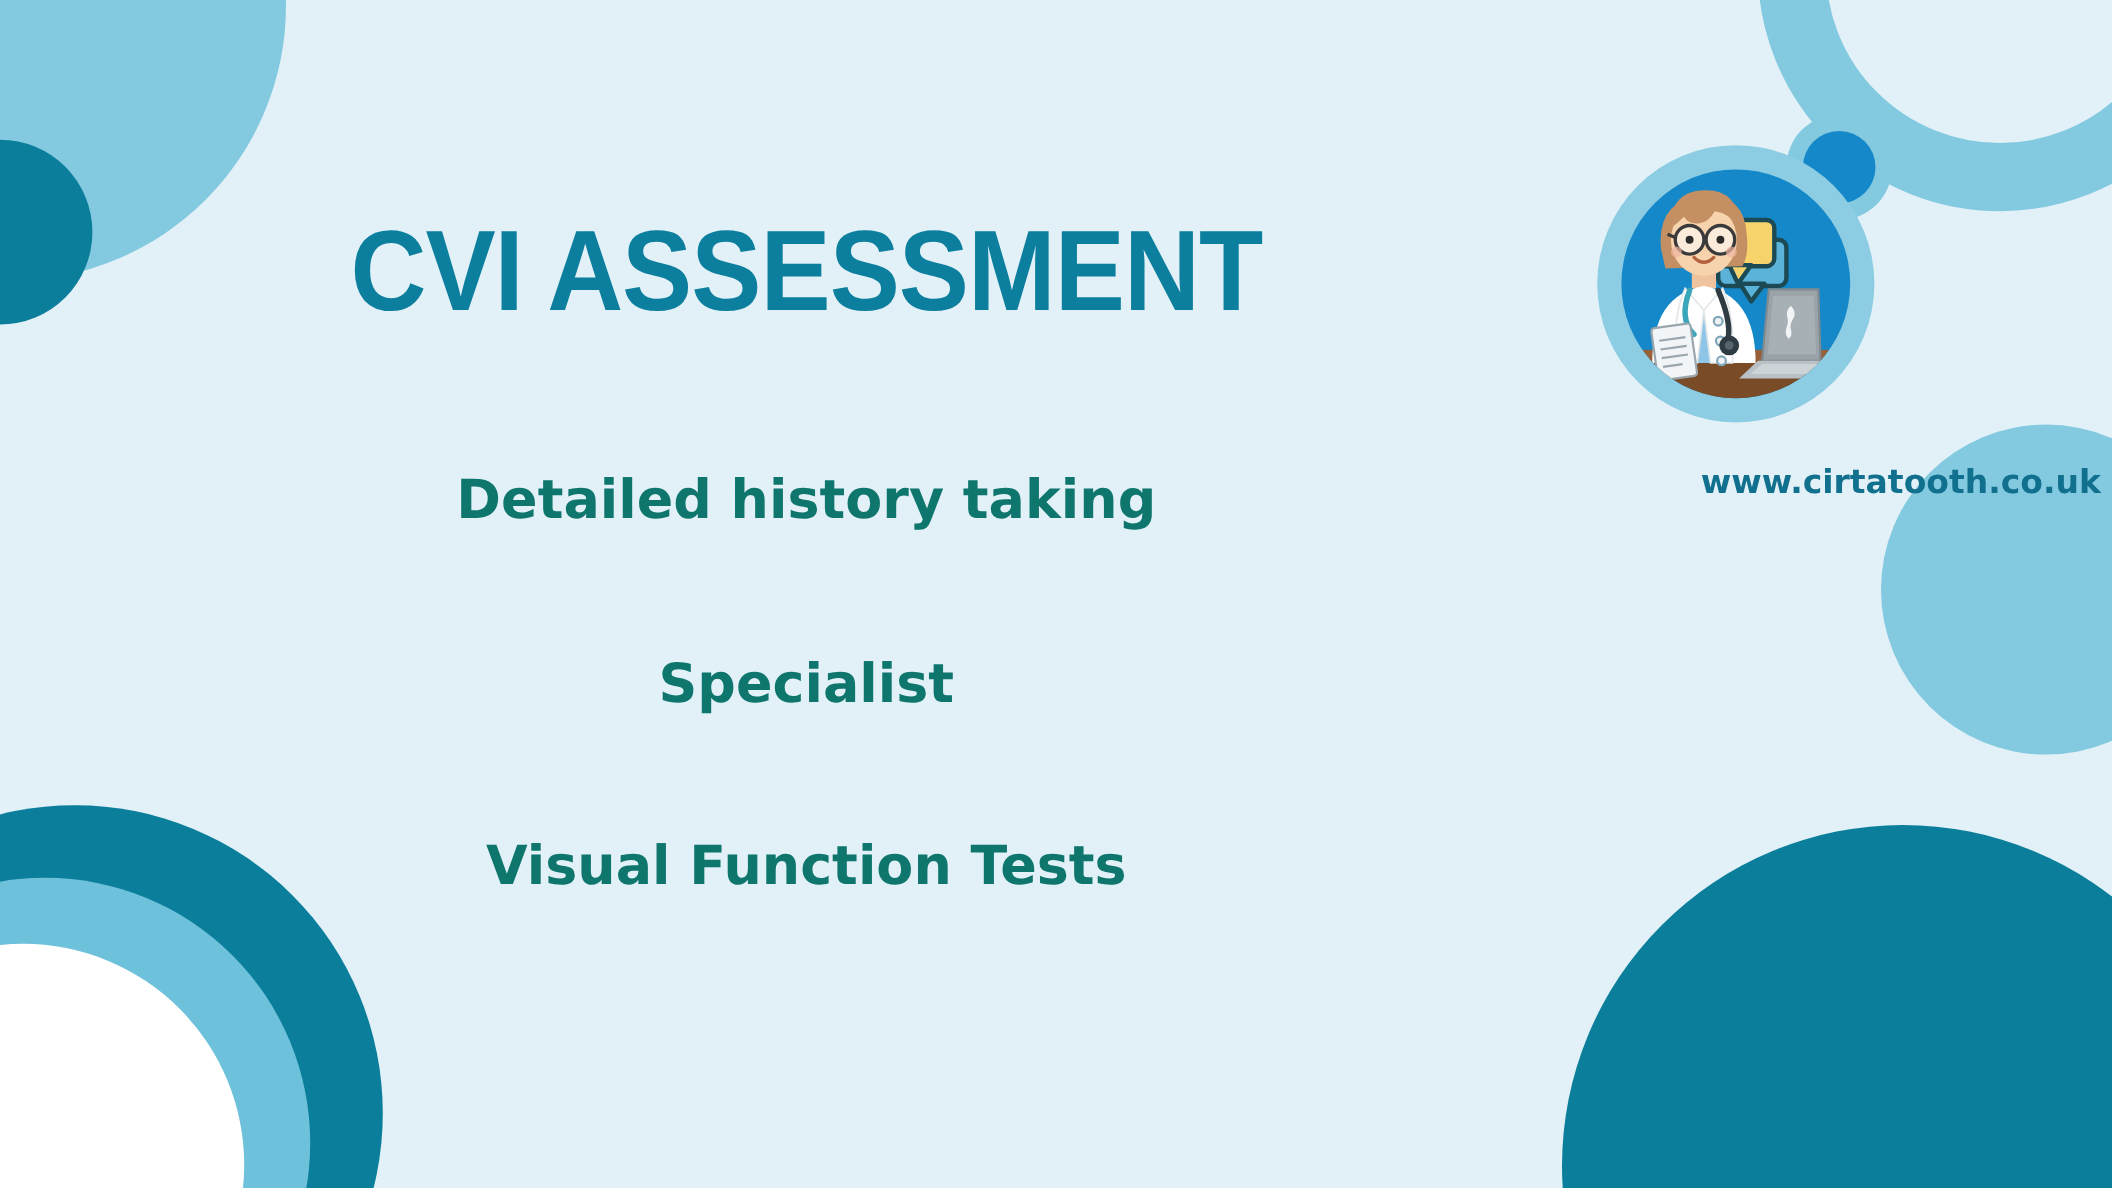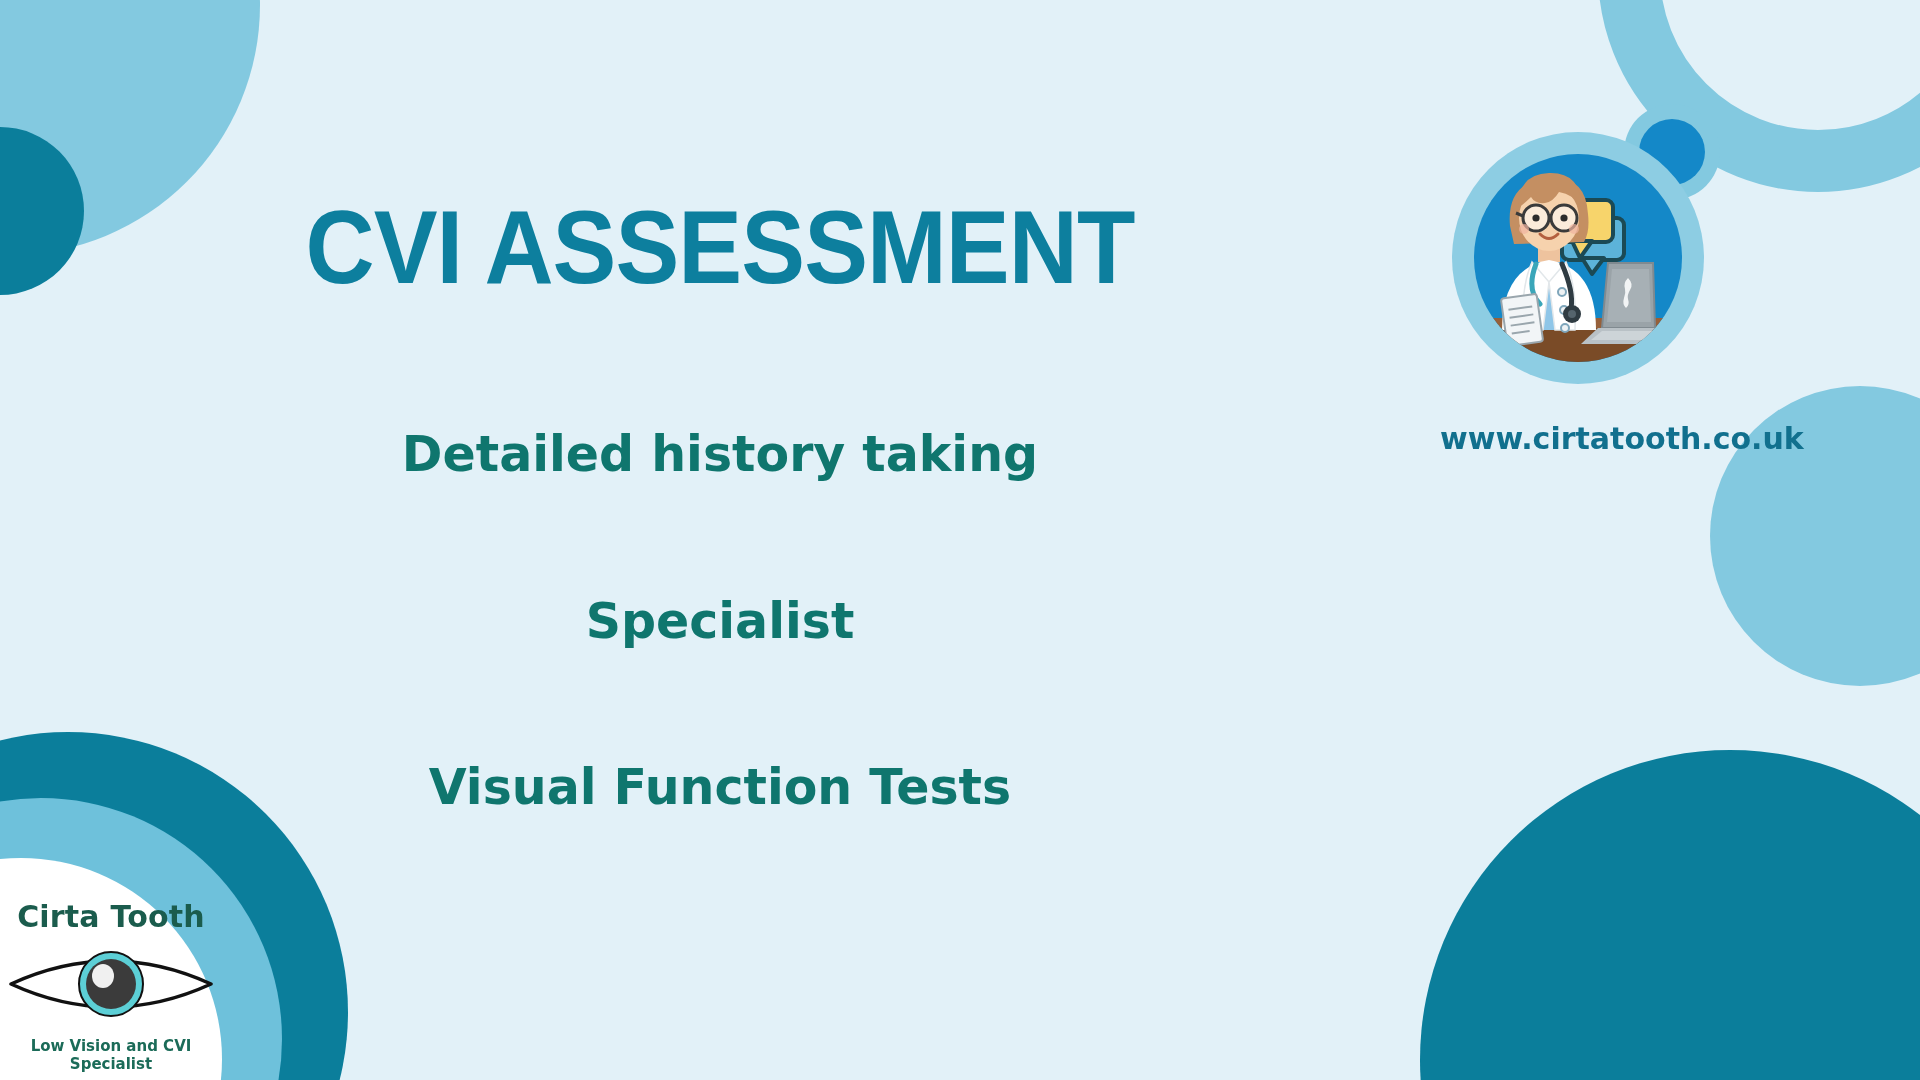--- a/index.html
+++ b/index.html
@@ -99,21 +99,21 @@
     font-family:"DejaVu Sans", sans-serif;
     font-size:15px;
     font-weight:600;
     color:#1b6b58;
     line-height:1.25;
   }
 
   
   #content {
     position:absolute;
-    left:0; top:0;
+    left:13px; top:0;
     width:1440px; height:972px;
     z-index:5;
   }
   #page-title {
     position:absolute;
     top:188px; left:0; width:1440px;
     text-align:center;
     font-family:"Liberation Sans", sans-serif;
     font-size:104px;
     font-weight:bold;
@@ -147,21 +147,21 @@
   }
   #avatar {
     position:absolute;
     left:10px; top:130px;
     width:256px; height:256px;
   }
   .contact-line {
     position:absolute;
     left:0px;
     width:470px;
-    text-align:left;
+    text-align:right;
     font-family:"DejaVu Sans", sans-serif;
     font-size:30px;
     font-weight:bold;
     color:#11708e;
     white-space:nowrap;
   }
   #contact-0 { top:421px; }
   #contact-1 { top:531px; }
 </style>
 </head>
@@ -272,28 +272,14 @@
               <line x1="60" y1="202" x2="78" y2="202"></line>
             </g>
           </g>
         </g>
       </g>
     </svg>
 
     <div class="contact-line" id="contact-0">www.cirtatooth.co.uk</div>
   </div>
 
-  <div id="logo">
-    <div id="logo-title">Cirta Tooth</div>
-    <svg id="logo-eye" width="210" height="88" viewBox="0 0 210 88">
-      <path d="M5 44 Q105 -2 205 44 Q105 90 5 44 Z" fill="#ffffff" stroke="#111111" stroke-width="3.5" stroke-linejoin="round"></path>
-      <circle cx="105" cy="44" r="32" fill="#5ccfd6"></circle>
-      <circle cx="105" cy="44" r="32" fill="none" stroke="#111111" stroke-width="2"></circle>
-      <circle cx="105" cy="44" r="25" fill="#3b3b3b"></circle>
-      <ellipse cx="97" cy="36" rx="11" ry="12" fill="#f0f0f0"></ellipse>
-    </svg>
-    <div id="logo-sub">
-      <div>Low Vision and CVI</div>
-      <div>Specialist</div>
-    </div>
-  </div>
 
 </div>
 
 </body></html>

